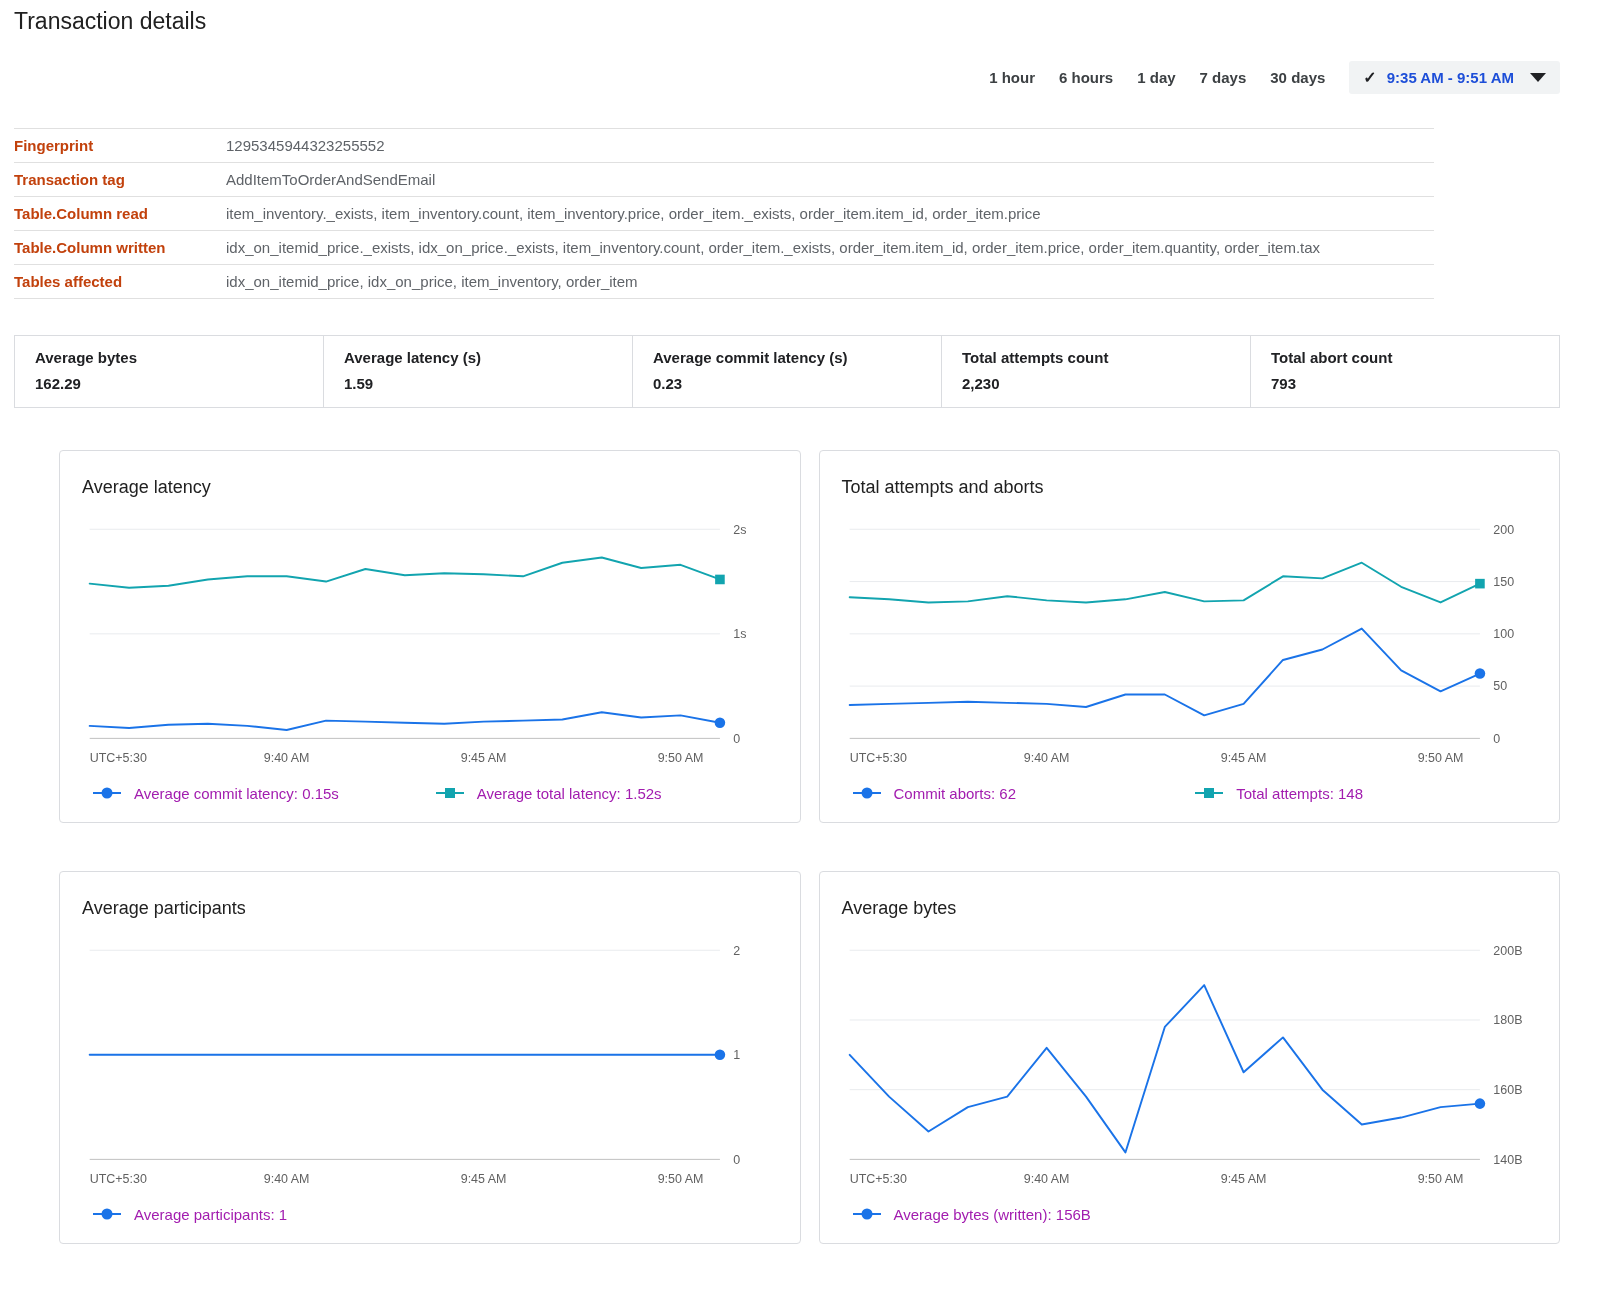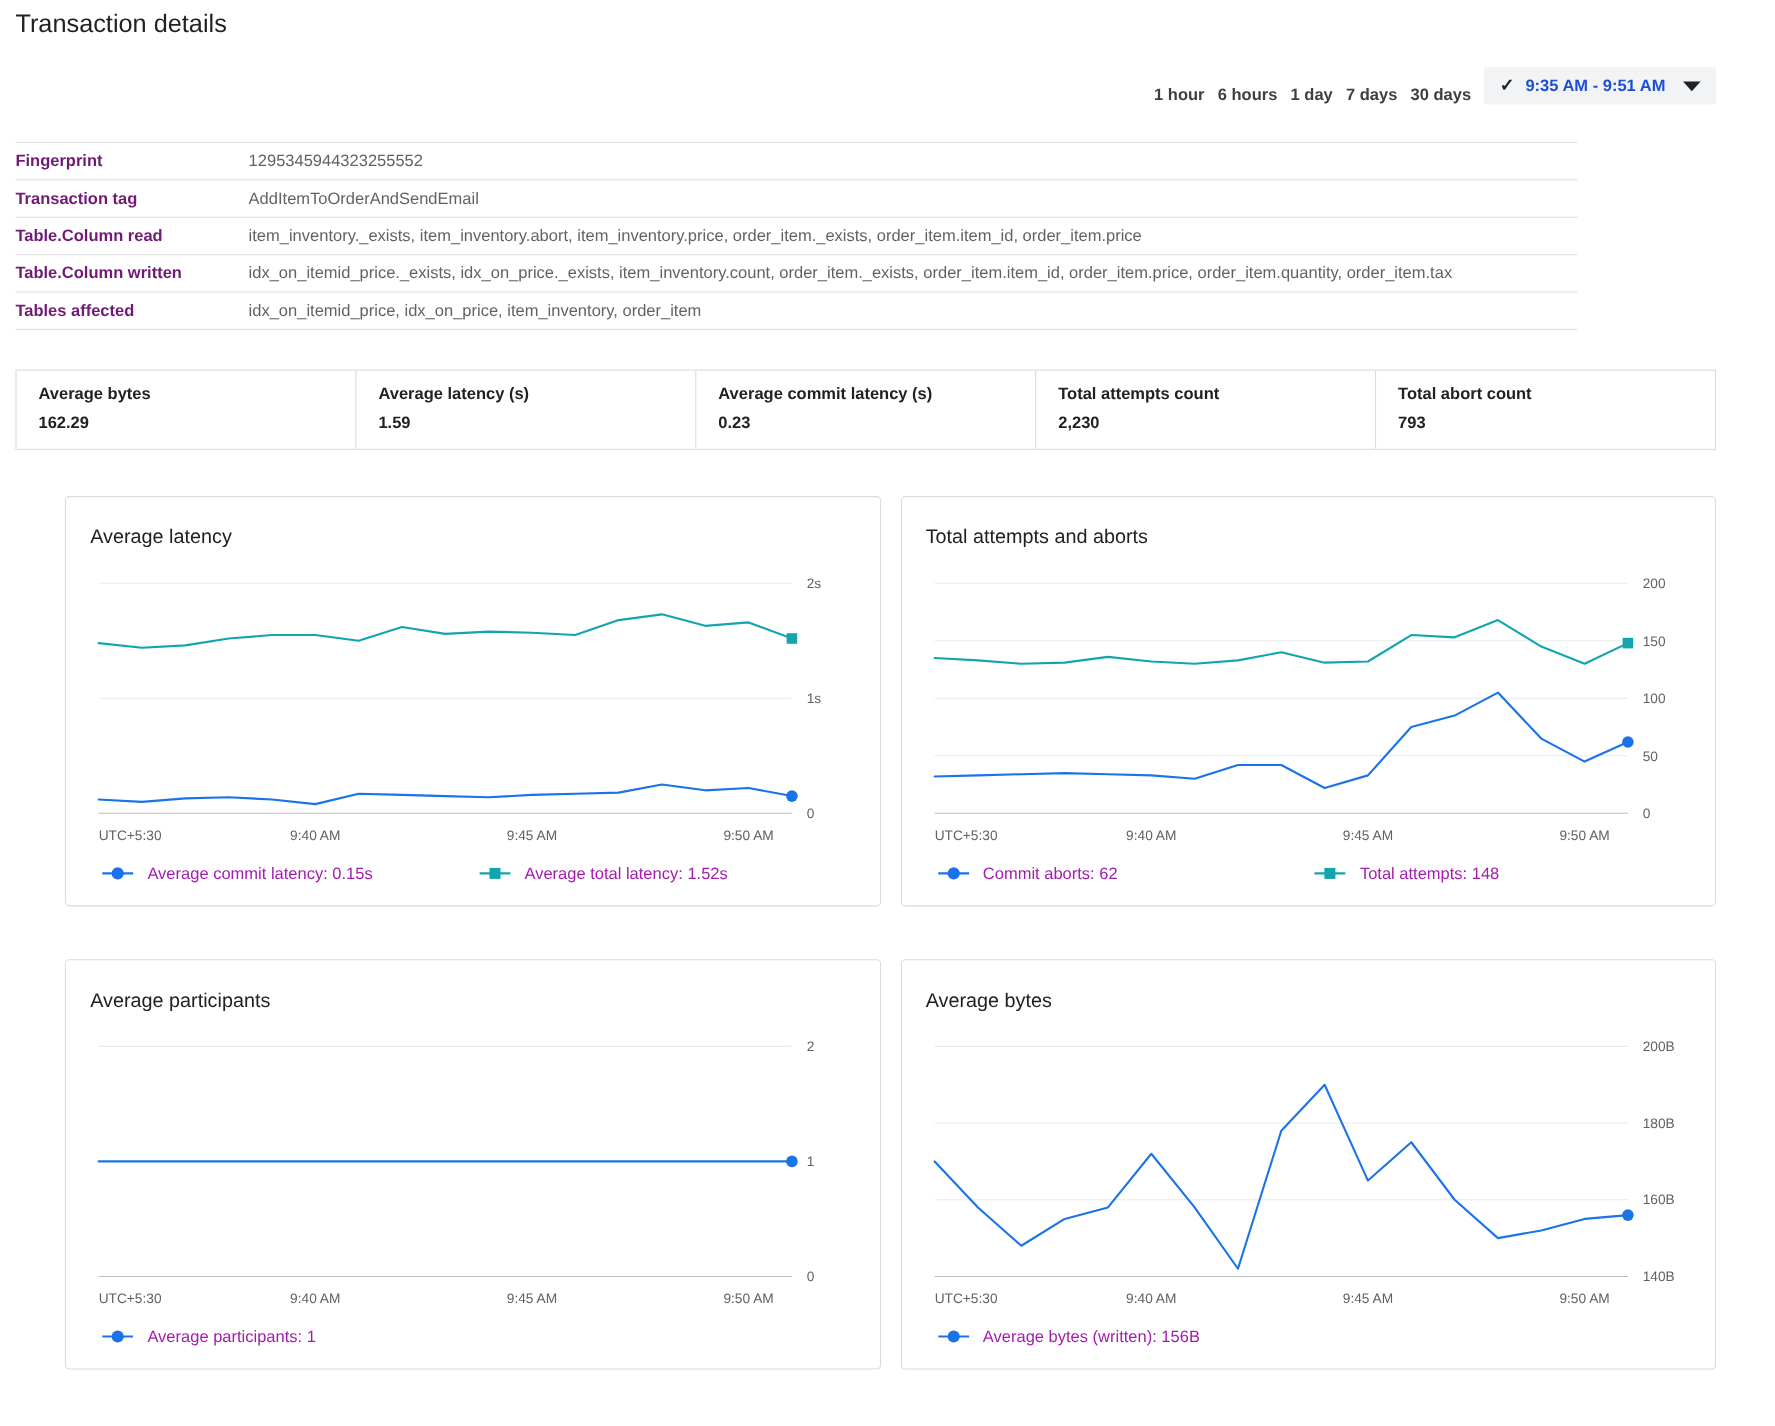--- a/index.html
+++ b/index.html
@@ -2,30 +2,30 @@
 <html><head>
 <meta charset="utf-8">
 <style>
   * { box-sizing: border-box; }
   html, body { margin: 0; padding: 0; background: #fff; }
   body { font-family: "Liberation Sans", sans-serif; color: #202124; }
   .page { width: 1614px; min-height: 1296px; padding: 8px 54px 24px 14px; }
 
   .page-title { font-size: 23px; font-weight: 400; margin: 0 0 26px; color: #212121; }
 
-  .toolbar { display: flex; justify-content: flex-end; align-items: flex-end; gap: 12px; margin-bottom: 34px; }
+  .toolbar { display: flex; justify-content: flex-end; align-items: center; gap: 24px; margin-bottom: 34px; }
   .time-opt { font-size: 15px; font-weight: 700; color: #3c4043; cursor: pointer; }
   .time-chip { display: flex; align-items: center; gap: 10px; background: #f1f3f4; border-radius: 3px; padding: 7px 14px; cursor: pointer; }
   .chip-check { font-size: 16px; font-weight: 700; color: #202124; }
   .chip-label { font-size: 15px; font-weight: 700; color: #1d4ed8; }
   .chip-caret { width: 0; height: 0; border-left: 8px solid transparent; border-right: 8px solid transparent; border-top: 9px solid #202124; margin-left: 6px; }
 
   .details { width: 1420px; border-top: 1px solid #e0e0e0; margin-bottom: 36px; }
   .details-row { display: flex; align-items: baseline; border-bottom: 1px solid #e0e0e0; padding: 8px 0; font-size: 15px; }
-  .details-label { width: 212px; flex: none; font-weight: 700; color: #701a75; }
+  .details-label { width: 212px; flex: none; font-weight: 700; color: #c2410c; }
   .details-value { flex: 1; color: #5f6368; white-space: nowrap; overflow: hidden; }
 
   .stats { display: flex; border: 1px solid #dadce0; margin-bottom: 42px; }
   .stat { flex: 1; padding: 13px 20px 15px; border-left: 1px solid #dadce0; }
   .stat:first-child { border-left: none; }
   .stat-label { font-size: 15px; font-weight: 700; color: #202124; }
   .stat-value { font-size: 15px; font-weight: 700; margin-top: 9px; color: #202124; }
 
   .charts { display: grid; grid-template-columns: 1fr 1fr; gap: 48px 18px; margin-left: 45px; }
   .card { border: 1px solid #dadce0; border-radius: 4px; padding: 26px 22px 14px; background: #fff; }
@@ -60,21 +60,21 @@
     <div class="details-row">
       <div class="details-label">Fingerprint</div>
       <div class="details-value">1295345944323255552</div>
     </div>
     <div class="details-row">
       <div class="details-label">Transaction tag</div>
       <div class="details-value">AddItemToOrderAndSendEmail</div>
     </div>
     <div class="details-row">
       <div class="details-label">Table.Column read</div>
-      <div class="details-value">item_inventory._exists, item_inventory.abort, item_inventory.price, order_item._exists, order_item.item_id, order_item.price</div>
+      <div class="details-value">item_inventory._exists, item_inventory.count, item_inventory.price, order_item._exists, order_item.item_id, order_item.price</div>
     </div>
     <div class="details-row">
       <div class="details-label">Table.Column written</div>
       <div class="details-value">idx_on_itemid_price._exists, idx_on_price._exists, item_inventory.count, order_item._exists, order_item.item_id, order_item.price, order_item.quantity, order_item.tax</div>
     </div>
     <div class="details-row">
       <div class="details-label">Tables affected</div>
       <div class="details-value">idx_on_itemid_price, idx_on_price, item_inventory, order_item</div>
     </div>
   </div>

